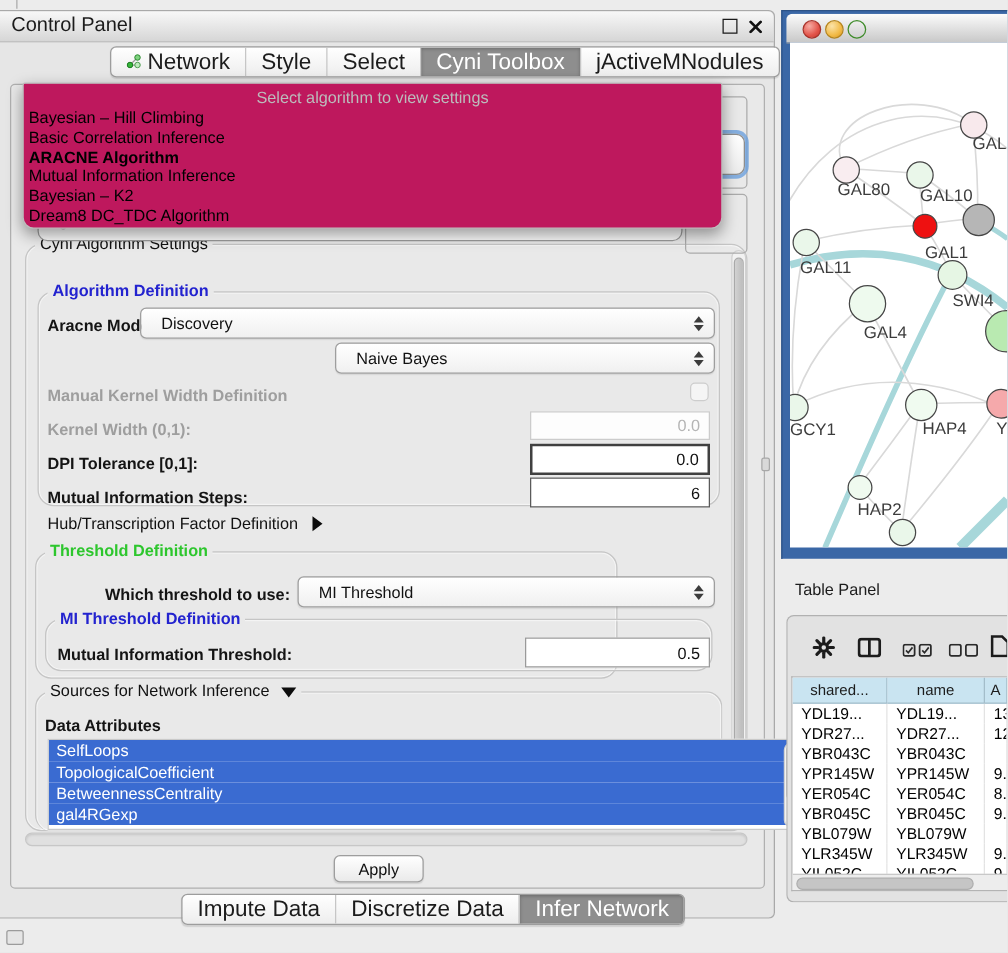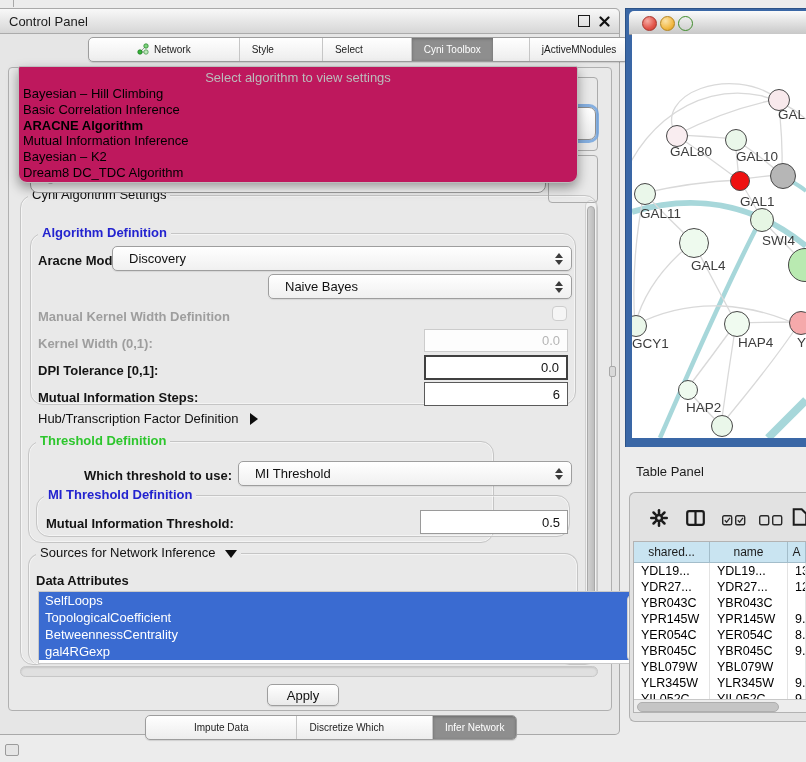--- a/index.html
+++ b/index.html
@@ -2,28 +2,28 @@
 <html><head>
 <meta charset="utf-8">
 <style>
   html,body{margin:0;padding:0;background:#e7e7e7;font-family:"Liberation Sans",sans-serif;}
   #root{position:relative;width:806px;height:762px;overflow:hidden;background:#ececec;font-size:13px;color:#111;}
   .abs{position:absolute;box-sizing:border-box;}
 
   
   .cpwin{left:0;top:8px;width:620px;height:727px;background:#e6e6e6;border:1px solid #a9a9a9;border-left:none;border-radius:0 5px 5px 0;}
   .cptitle{left:0;top:0;right:0;height:25px;background:linear-gradient(#f8f8f8,#d6d6d6);border-bottom:1px solid #ababab;border-radius:0 5px 0 0;display:flex;align-items:center;padding:0 9px;}
-  .cptitle .t{font-size:13px;color:#1b1b1b;text-align:center;}
+  .cptitle .t{font-size:16px;color:#1b1b1b;text-align:center;}
   .wbtns{margin-left:auto;display:flex;align-items:center;gap:9px;}
   .floatbtn{width:10px;height:10px;border:1.6px solid #1b1b1b;background:transparent;}
   .closebtn svg{display:block;}
 
   
   .seg{display:inline-flex;height:23px;background:linear-gradient(#ffffff,#ededed);border:1px solid #9d9d9d;border-radius:5px;overflow:hidden;box-shadow:0 1px 1px rgba(0,0,0,.12);}
-  .seg .itm{display:flex;align-items:center;gap:5px;padding:0 12px;font-size:10px;color:#1c1c1c;border-left:1px solid #c6c6c6;cursor:default;white-space:nowrap;margin-left:36px;}
+  .seg .itm{display:flex;align-items:center;gap:5px;padding:0 12px;font-size:18px;color:#1c1c1c;border-left:1px solid #c6c6c6;cursor:default;white-space:nowrap;}
   .seg .itm:first-child{border-left:none;}
   .seg .itm.sel{background:#8e8e8e;color:#fff;box-shadow:inset 0 1px 3px rgba(0,0,0,.25);}
 
   .content{left:8px;top:58px;width:604px;height:644px;border:1px solid #b0b0b0;border-radius:4px;background:#e9e9e9;}
 
   
   .grp{border:1px solid #c5c5c5;border-radius:13px;box-shadow:inset 0 0 0 1px rgba(255,255,255,.5);}
   .gttl{position:absolute;top:-9px;left:7px;background:#e9e9e9;padding:0 4px;font-size:13px;white-space:nowrap;}
   .blue{color:#2323cf;font-weight:bold;}
   .green{color:#2dc62d;font-weight:bold;}
@@ -245,21 +245,21 @@
     <div class="abs btn" style="left:267px;top:675px;width:72px;height:22px;">
       <span>Apply</span>
     </div>
 
     <div class="abs" style="left:145px;top:706px;">
       <div class="seg" id="bottom-tabs">
           <div class="itm">
             <span>Impute Data</span>
           </div>
           <div class="itm">
-            <span>Discretize Which</span>
+            <span>Discretize Data</span>
           </div>
           <div class="itm sel">
             <span>Infer Network</span>
           </div>
         </div>
     </div>
   </div>
 
   <div class="abs grip"></div>
 

